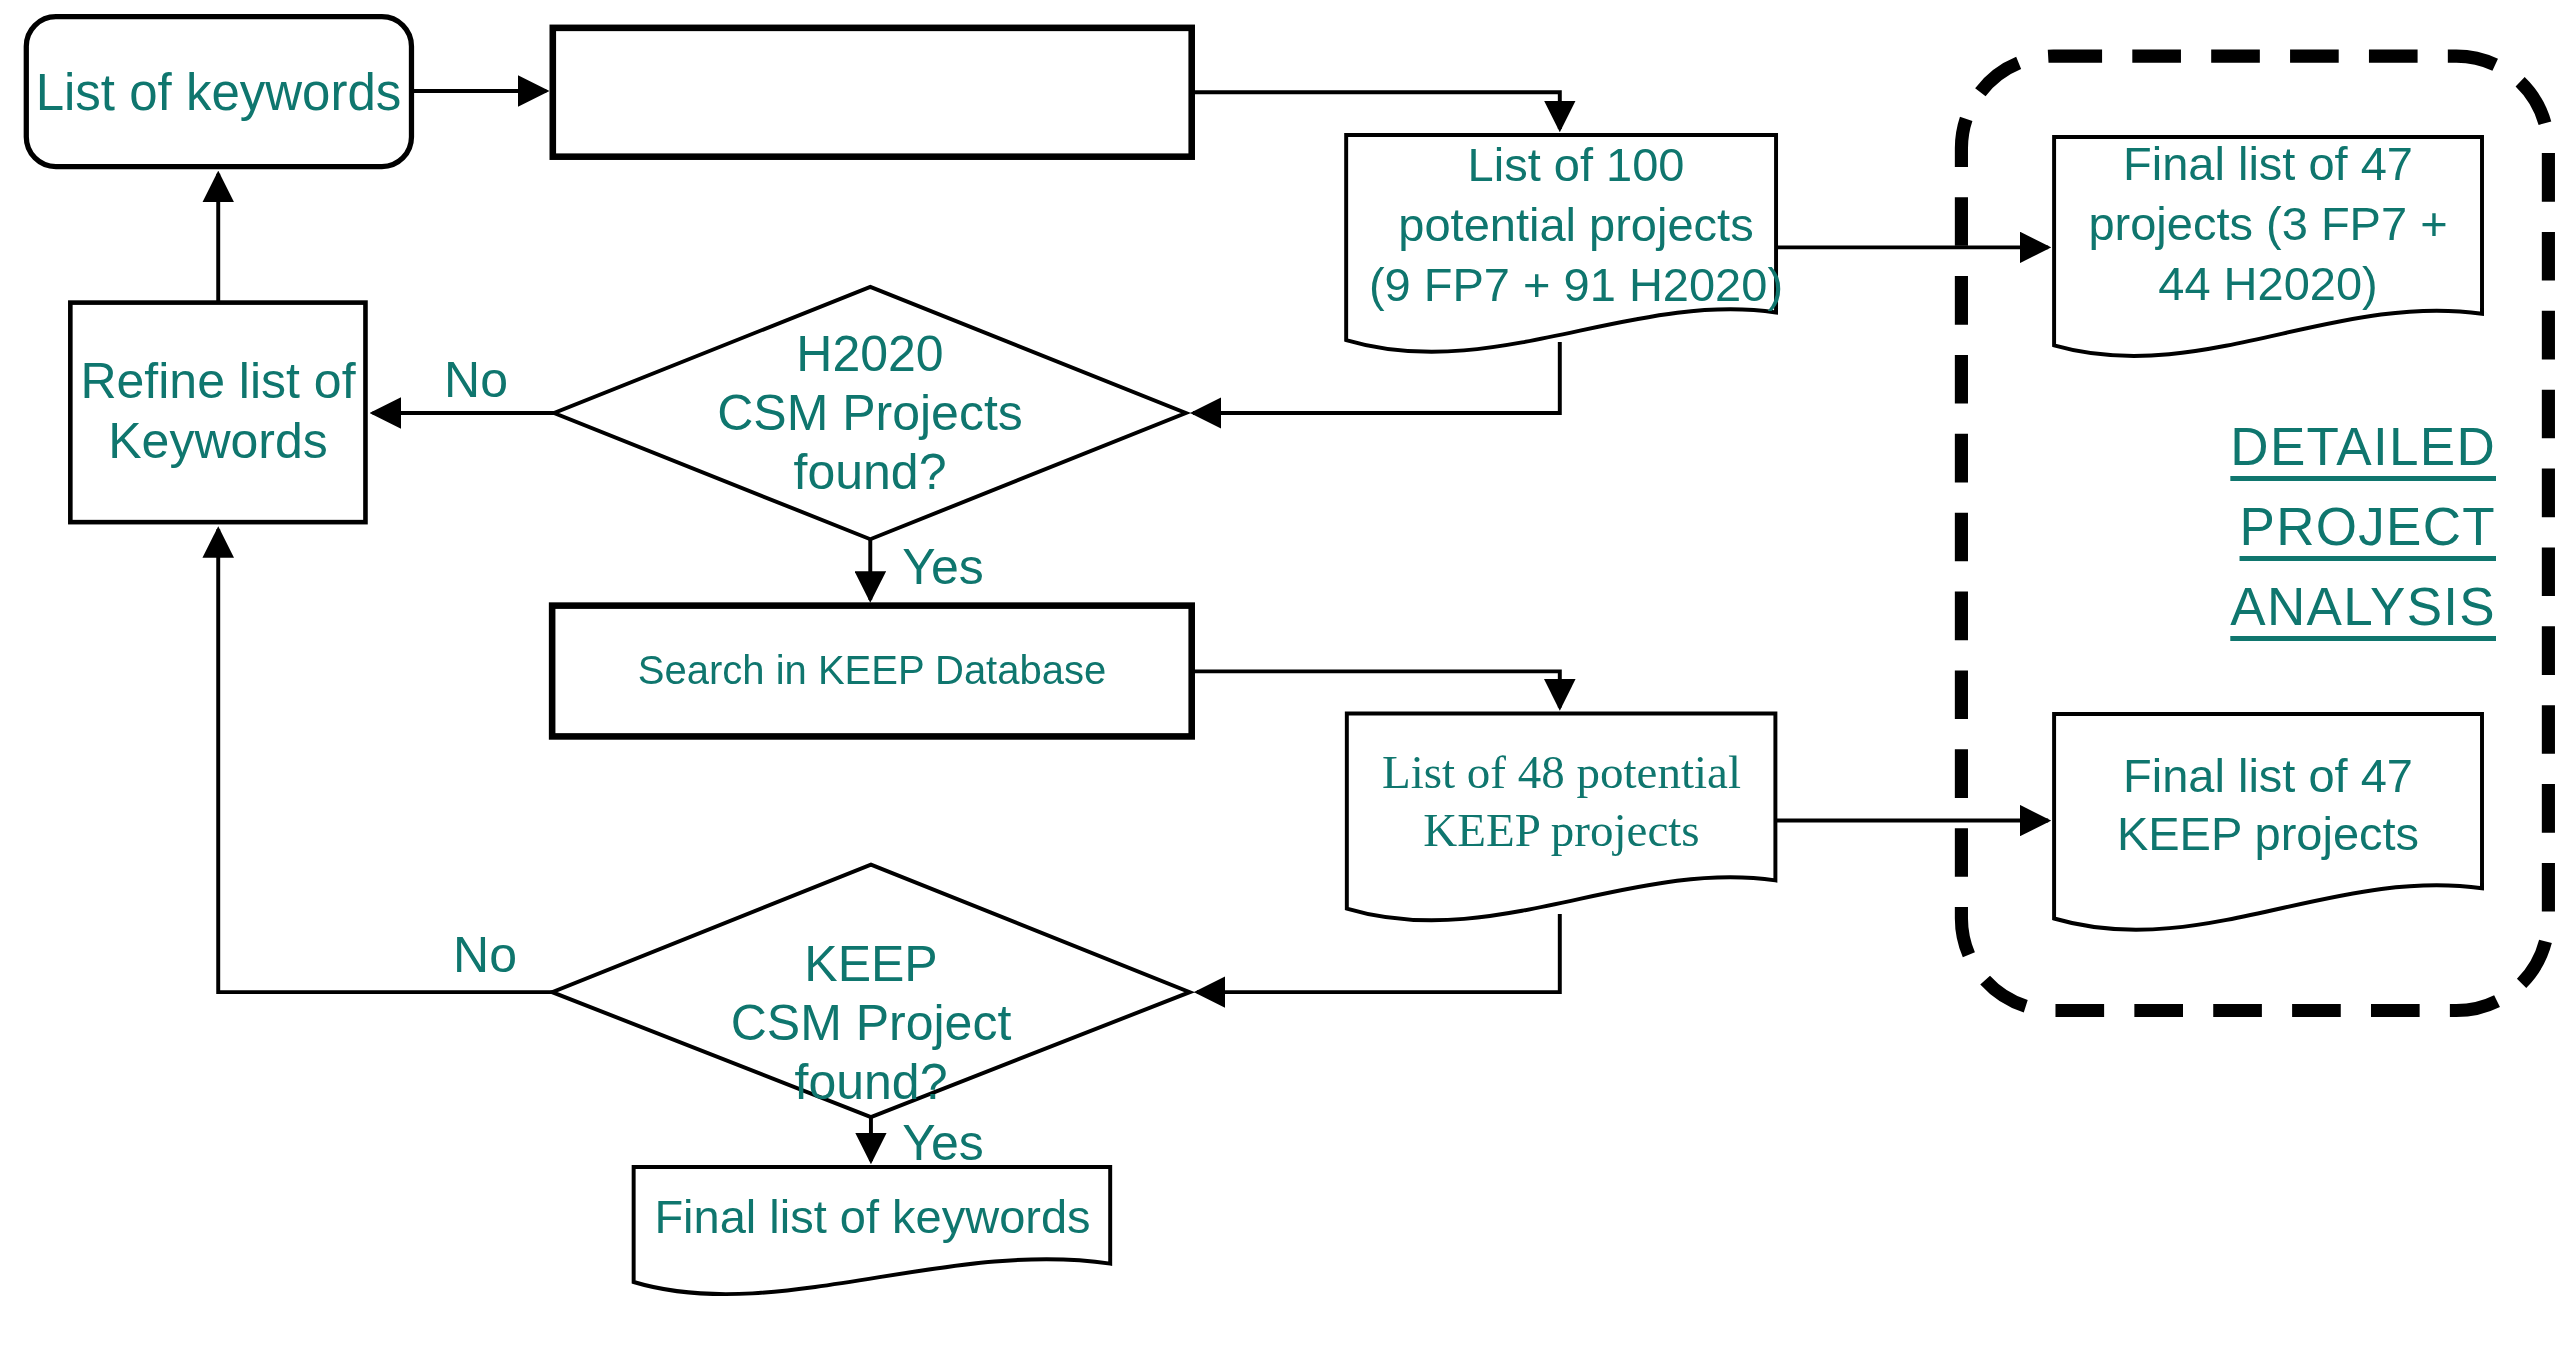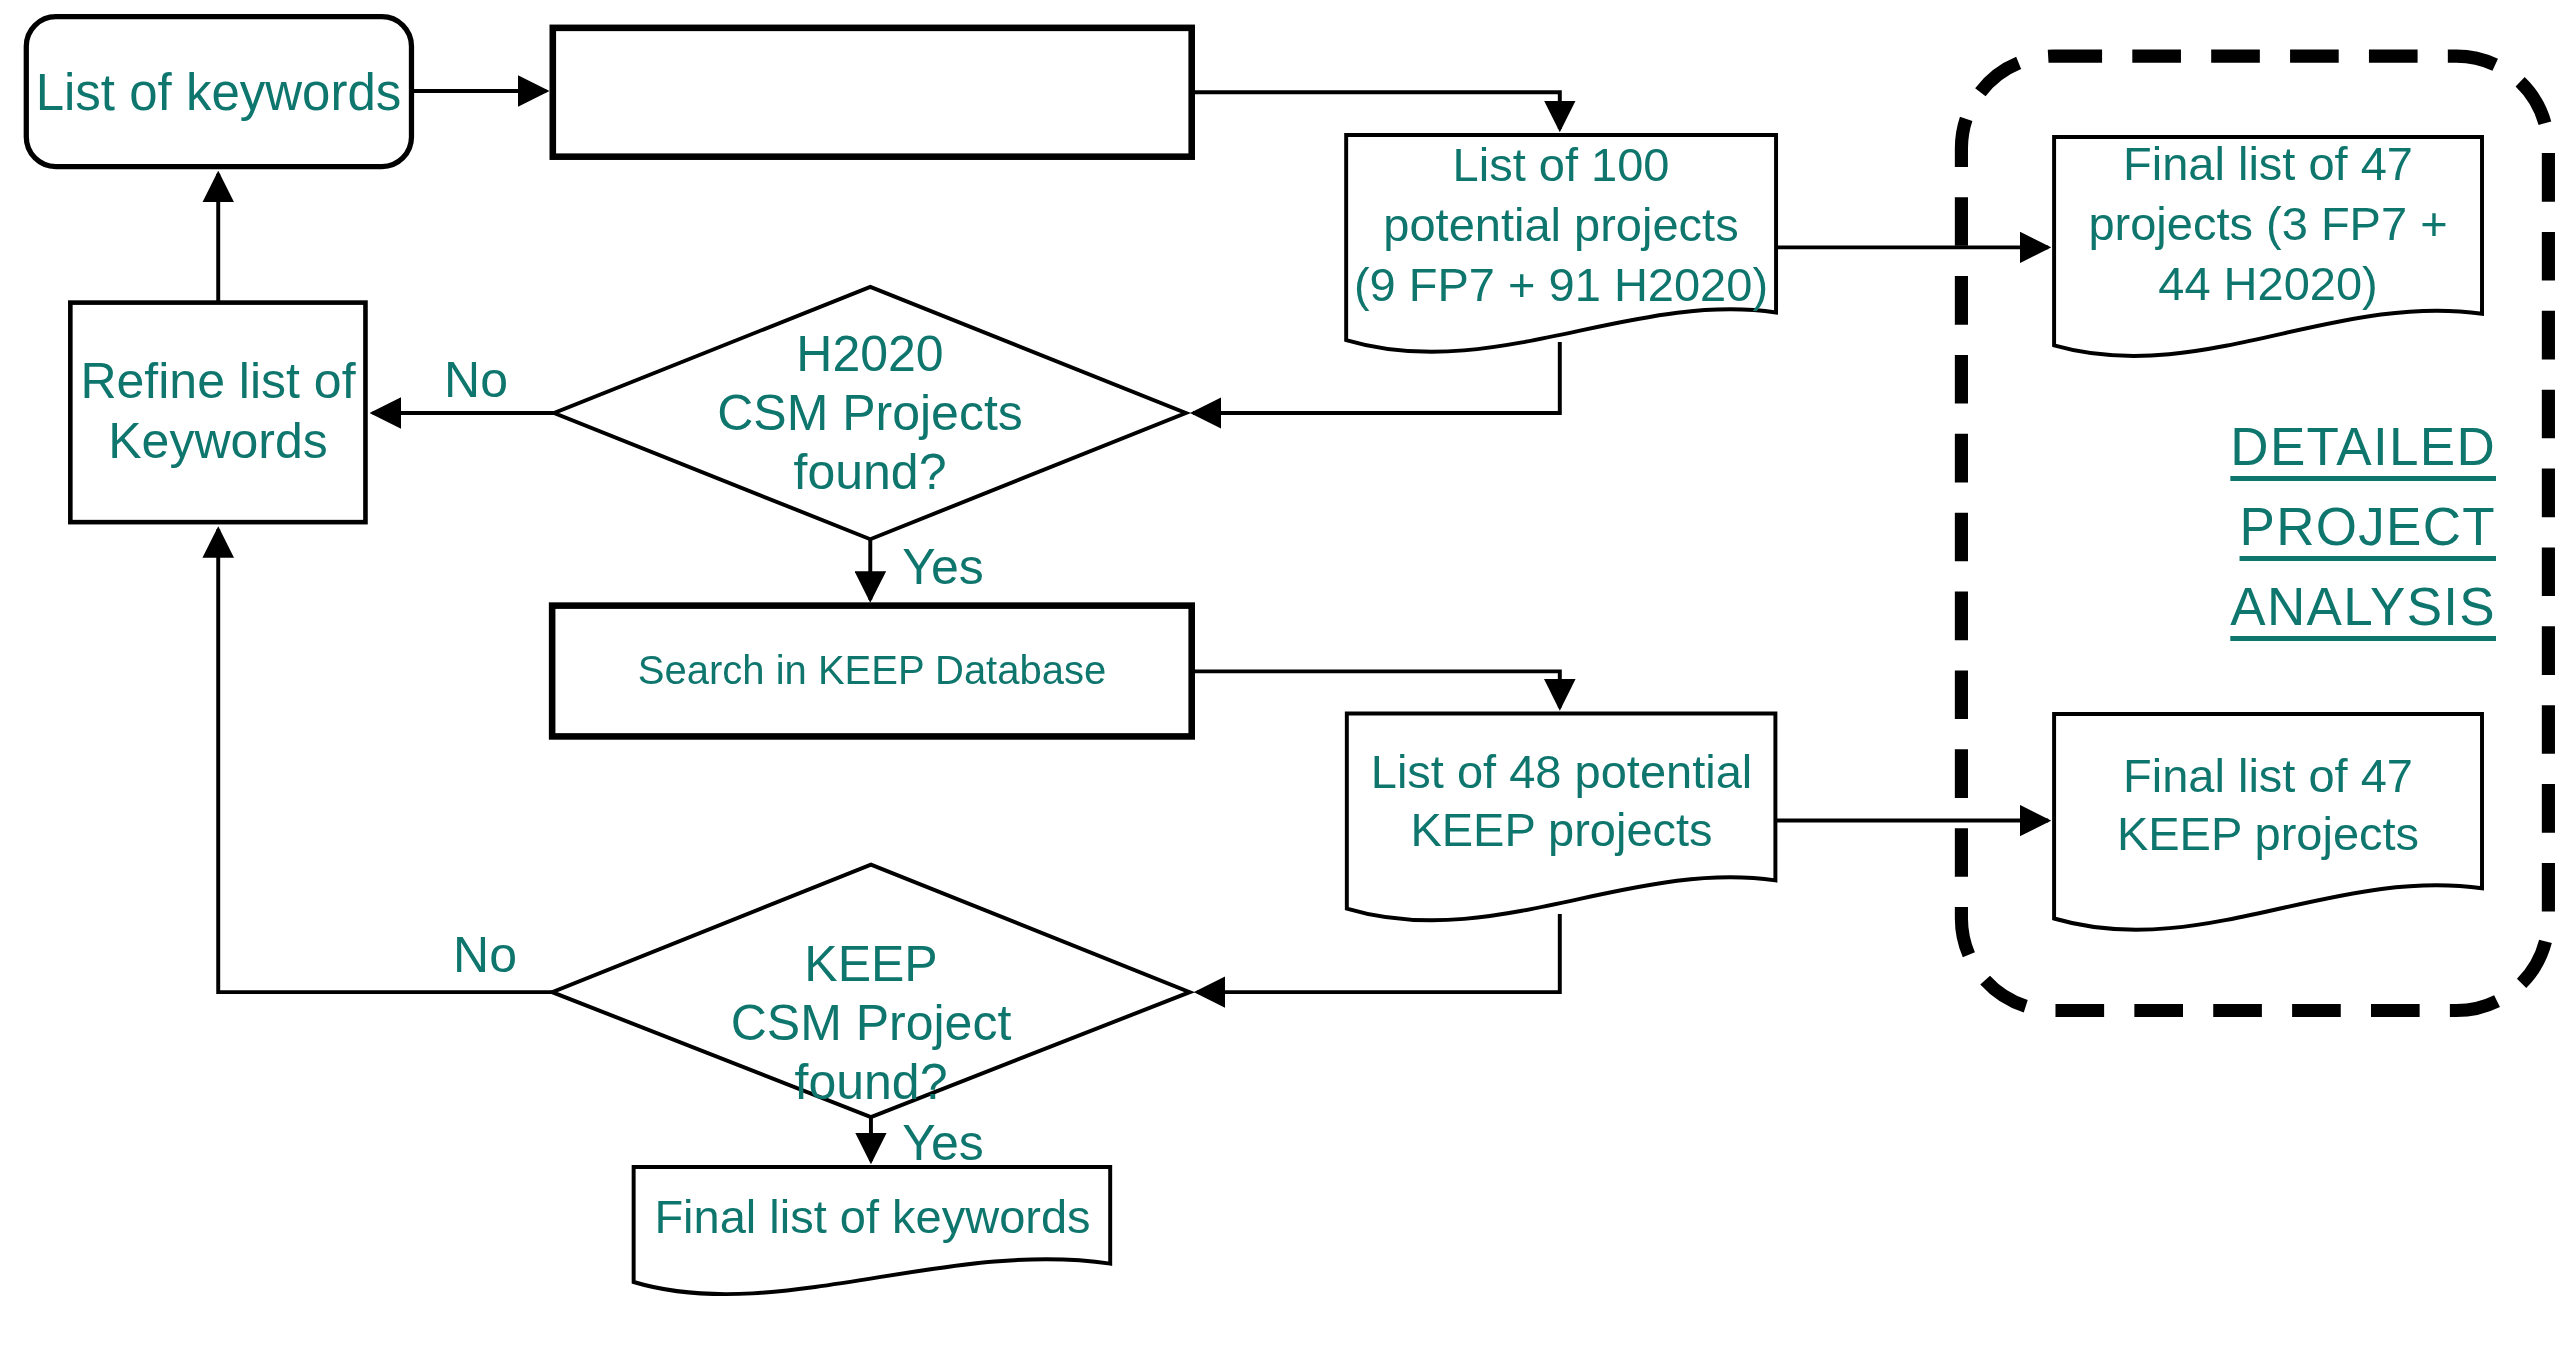--- a/index.html
+++ b/index.html
@@ -65,21 +65,21 @@
     <rect x="840" y="921" width="973" height="199" fill="#ffffff" stroke="#000000" stroke-width="10"></rect>
     <path d="M 2049 1085 H 2701 V 1339 C 2480 1307, 2270 1448, 2049 1382 Z" fill="#ffffff" stroke="#000000" stroke-width="6"></path>
     <path d="M 3125 1086 H 3776 V 1351 C 3550 1319, 3345 1462, 3125 1397 Z" fill="#ffffff" stroke="#000000" stroke-width="6"></path>
     <polygon points="1325,1315 1810,1509 1325,1699 840,1509" fill="#ffffff" stroke="#000000" stroke-width="6"></polygon>
     <path d="M 964 1775 H 1689 V 1922 C 1440 1885, 1180 2015, 964 1950 Z" fill="#ffffff" stroke="#000000" stroke-width="6"></path>
   </svg>
 
   <div class="lbl" style="left:26px; top:66px; width:385px; font-size:51px; line-height:53px;">List of keywords</div>
 
 
-  <div class="lbl" style="left:1346px; top:135px; width:430px; font-size:47px; line-height:60px;">List of 100
+  <div class="lbl" style="left:1346px; top:135px; width:430px; font-size:47px; line-height:60px;padding-left:15px;">List of 100
 potential projects
 (9 FP7 + 91 H2020)</div>
 
   <div class="lbl" style="left:2054px; top:134px; width:428px; font-size:47px; line-height:60px;">Final list of 47
 projects (3 FP7 +
 44 H2020)</div>
 
   <div class="lbl underlined" style="left:2036px; top:407px; width:460px; font-size:53px; line-height:80px;text-align:right;">DETAILED
 PROJECT
 ANALYSIS</div>
@@ -90,21 +90,21 @@
 
   <div class="lbl" style="left:417px; top:354px; width:118px; font-size:50px; line-height:53px;">No</div>
 
   <div class="lbl" style="left:884px; top:541px; width:118px; font-size:50px; line-height:53px;">Yes</div>
 
   <div class="lbl" style="left:66px; top:351px; width:304px; font-size:50px; line-height:60px;">Refine list of
 Keywords</div>
 
   <div class="lbl" style="left:552px; top:644px; width:640px; font-size:40px; line-height:53px;">Search in KEEP Database</div>
 
-  <div class="lbl" style="left:1347px; top:743px; width:429px; font-size:47px; line-height:58px;">List of 48 potential
+  <div class="lbl" style="left:1347px; top:743px; width:429px; font-size:47px; line-height:58px;font-family:Liberation Serif, serif;">List of 48 potential
 KEEP projects</div>
 
   <div class="lbl" style="left:2054px; top:747px; width:428px; font-size:47px; line-height:58px;">Final list of 47
 KEEP projects</div>
 
   <div class="lbl" style="left:674px; top:902px; width:394px; font-size:50px; line-height:59px;margin-top:33px;">KEEP
 CSM Project
 found?</div>
 
   <div class="lbl" style="left:426px; top:929px; width:118px; font-size:50px; line-height:53px;">No</div>

